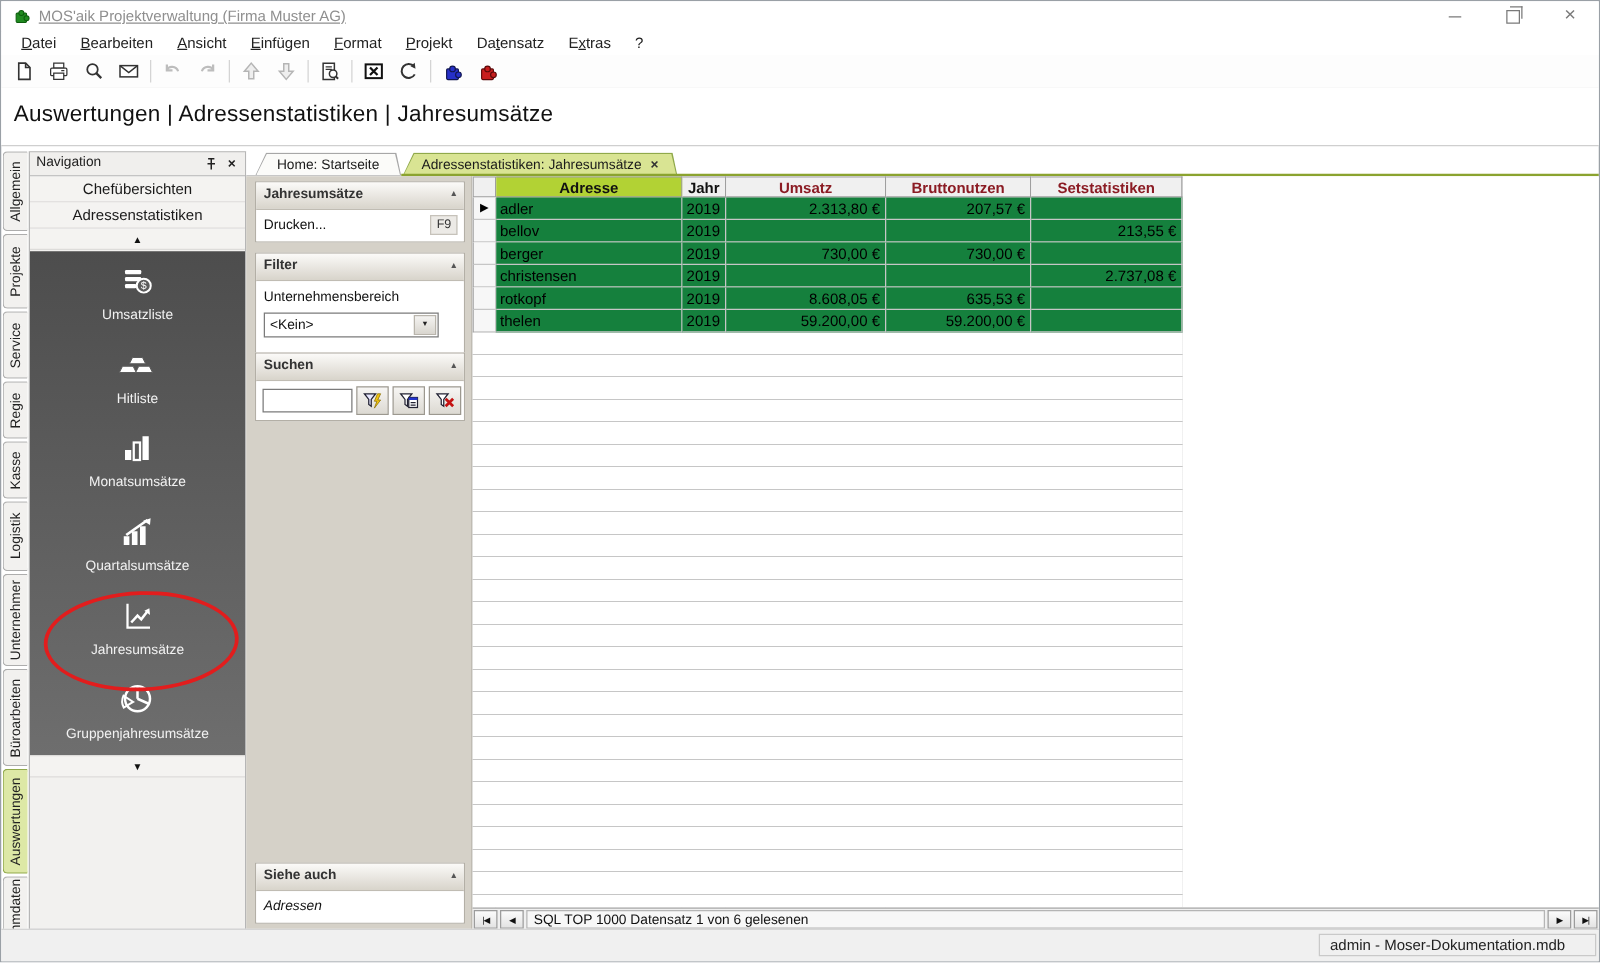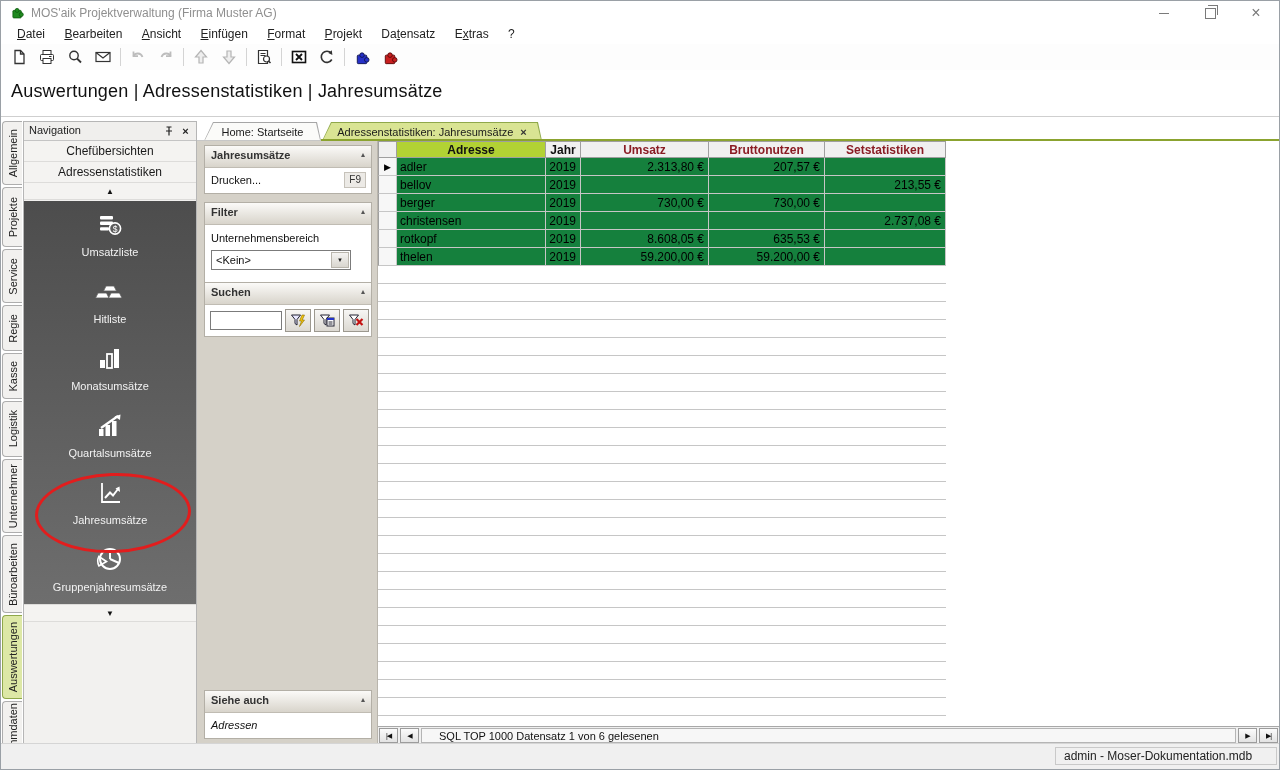--- a/index.html
+++ b/index.html
@@ -3,21 +3,21 @@
 <meta charset="utf-8">
 <style>
   html,body{margin:0;padding:0;}
   body{width:1280px;height:770px;position:relative;overflow:hidden;
        font-family:"Liberation Sans","DejaVu Sans",sans-serif;background:#fff;
        -webkit-font-smoothing:antialiased;}
   .win{position:absolute;inset:0;border:1px solid #9aa0a6;box-sizing:border-box;}
   .abs{position:absolute;}
   
   #titlebar{top:0;left:0;right:0;height:24px;background:#fff;}
-  #titlebar .title{position:absolute;left:30px;top:0;line-height:24px;font-size:12px;color:#8f8f8f;}
+  #titlebar .title{position:absolute;left:30px;top:0;line-height:24px;font-size:12px;color:#8f8f8f;text-decoration:underline;}
   #titlebar .appicon{position:absolute;left:9px;top:4px;}
   .winbtns{position:absolute;right:0;top:0;height:24px;display:flex;}
   .winbtn{width:46px;height:24px;display:flex;align-items:center;justify-content:center;color:#7a7a7a;font-size:13px;cursor:pointer;}
   .minglyph{display:inline-block;width:10px;border-bottom:1px solid #7a7a7a;height:1px;}
   .restglyph{position:relative;width:9px;height:9px;border:1px solid #7a7a7a;background:#fff;}
   .restglyph::before{content:"";position:absolute;left:2px;top:-4px;width:9px;height:9px;border:1px solid #7a7a7a;border-left:none;border-bottom:none;}
   
   #menubar{top:24px;left:0;right:0;height:19px;background:#fff;padding-left:8px;font-size:12px;color:#222;}
   .menuitem{display:inline-block;padding:2px 8px;cursor:pointer;}
   .menuitem u{text-decoration:underline;}
@@ -104,21 +104,21 @@
   .cbr{width:116px;justify-content:flex-end;padding-right:4px;}
   .cbe{width:121px;justify-content:flex-end;padding-right:4px;}
   #emptyrows{position:absolute;left:0;top:125px;width:568px;bottom:0;
      background:repeating-linear-gradient(180deg,#fff 0px,#fff 17px,#c6c6c6 17px,#c6c6c6 18px);}
   .vline{position:absolute;top:17px;bottom:0;width:1px;background:#c6c6c6;}
   .v0{left:0;background:#9f9f9f;}.v1{left:18px;background:#9f9f9f;}.v2{left:167px;}.v3{left:202px;}.v4{left:330px;}.v5{left:446px;}.v6{left:567px;}
   
   #recbar{left:377px;right:0;bottom:25px;height:18px;background:#f0f0f0;border-top:1px solid #a8a8a8;display:flex;align-items:center;padding:0 1px;box-sizing:border-box;}
   .rbtn{width:19px;height:15px;background:linear-gradient(180deg,#fbfbfb,#e3e3e3);border:1px solid #9c9c9c;display:flex;align-items:center;justify-content:center;
         font-size:7px;color:#111;margin-right:2px;cursor:pointer;box-sizing:border-box;letter-spacing:-1px;}
-  #recstatus{flex:1;height:15px;background:#f7f7f7;border:1px solid #b5b5b5;box-sizing:border-box;font-size:11px;color:#111;display:flex;align-items:center;padding-left:17px;margin-right:2px;}
+  #recstatus{flex:1;height:15px;background:#f7f7f7;border:1px solid #b5b5b5;box-sizing:border-box;font-size:11px;color:#111;display:flex;align-items:center;padding-left:5px;margin-right:2px;}
   
   #statusbar{left:0;right:0;bottom:0;height:25px;background:#f0f0f0;border-top:1px solid #d5d5d5;}
   #statusright{position:absolute;right:2px;top:3px;width:222px;height:18px;border:1px solid #c9c9c9;background:#f0f0f0;
                font-size:12px;color:#222;display:flex;align-items:center;padding-left:8px;box-sizing:border-box;}
   svg{display:block;}
 </style>
 </head>
 <body>
 
 <div class="win">

